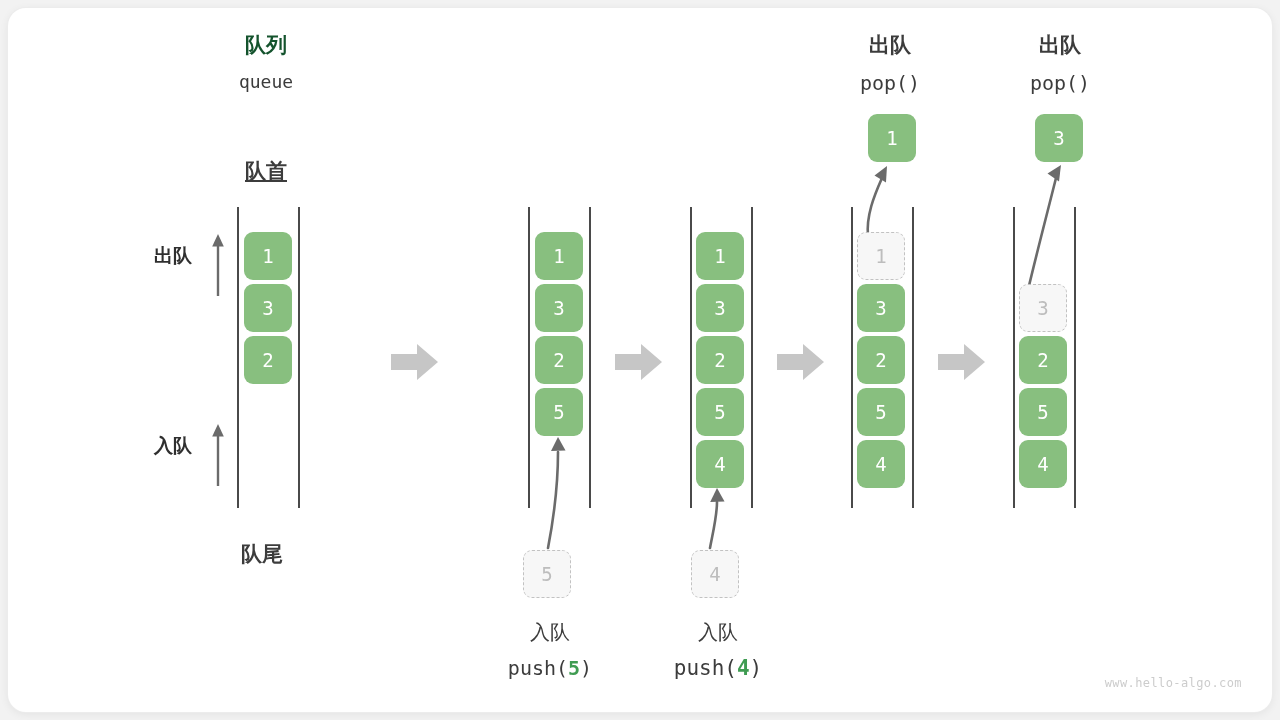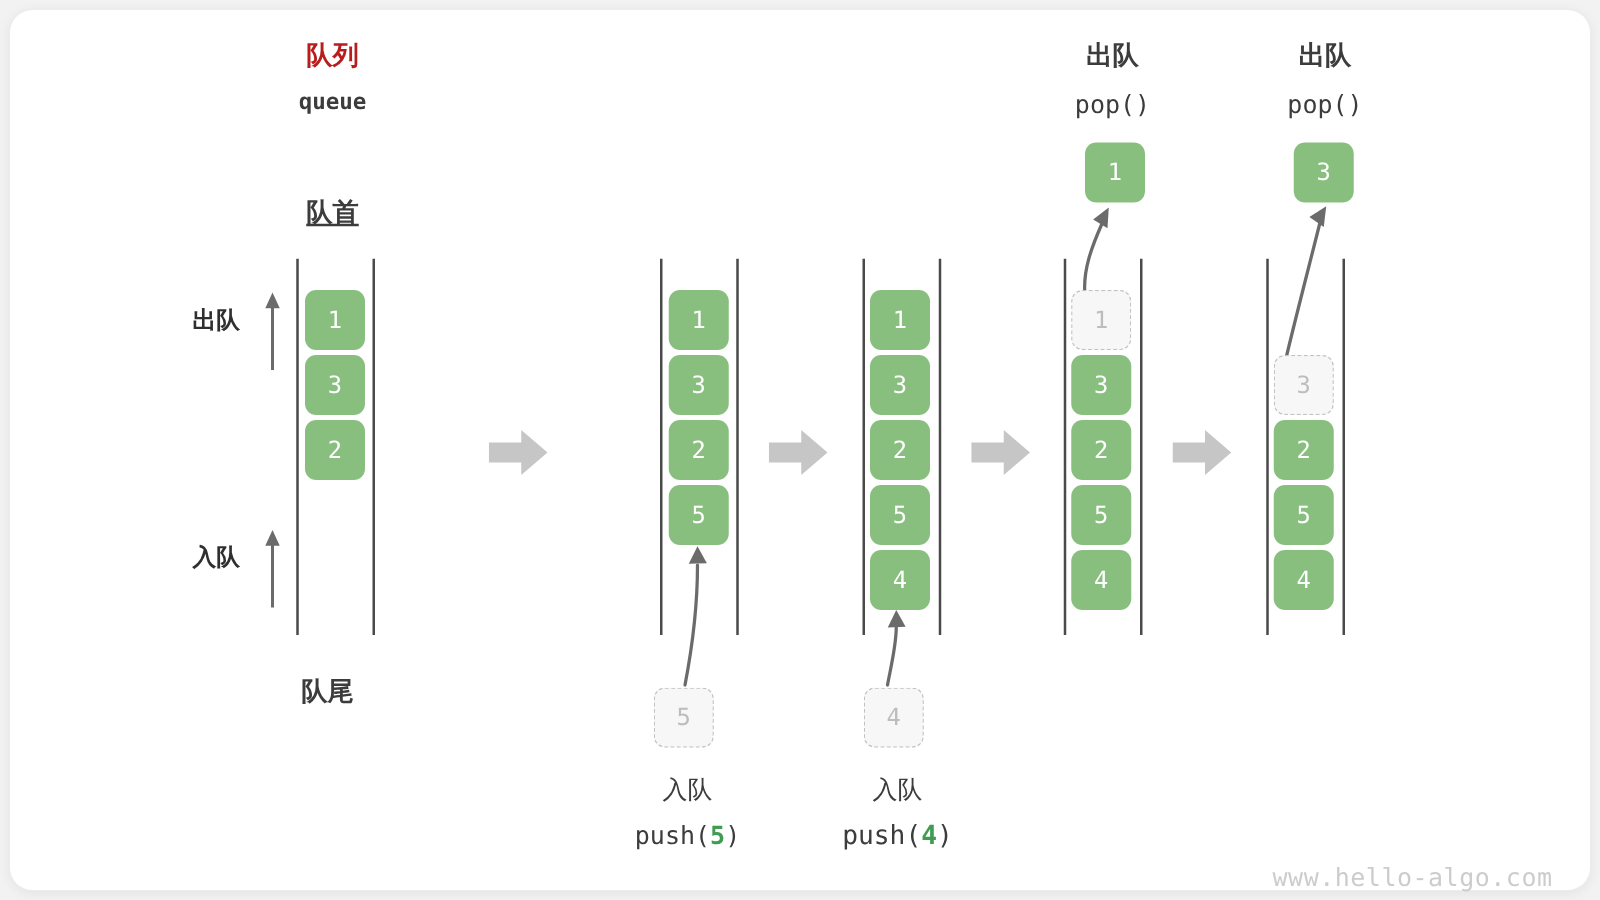--- a/index.html
+++ b/index.html
@@ -38,21 +38,21 @@
 
   
   .title-cn {
     font-size: 21px;
     font-weight: bold;
     color: #3c3c3c;
     text-align: center;
     white-space: nowrap;
     line-height: 1.22;
   }
-  .title-cn.green { color: #b91c1c; }
+  .title-cn.green { color: #14532d; }
   .title-mono {
     font-family: "DejaVu Sans Mono", "Liberation Mono", monospace;
     font-size: 18px;
     color: #3c3c3c;
     text-align: center;
     white-space: nowrap;
     line-height: 1.3;
   }
   .title-mono .hl { color: #3f9c52; font-weight: bold; }
 
@@ -98,37 +98,37 @@
   
   .block-arrow { position: absolute; }
 
   
   .motion { position: absolute; overflow: visible; }
 
   
   .watermark {
     position: absolute;
     right: 38px;
-    bottom: 6px;
+    bottom: 30px;
     font-family: "DejaVu Sans Mono", "Liberation Mono", monospace;
-    font-size: 20px;
+    font-size: 12px;
     color: #cccccc;
     letter-spacing: 0.4px;
     white-space: nowrap;
     margin-left: 40px;
   }
 </style>
 </head>
 <body>
 
 <div id="canvas">
   <div class="card"></div>
 
   <div class="abs title-cn green" style="left:206px; top:32px; width:120px;">队列</div>
-  <div class="abs title-mono" style="left:206px; top:70px; width:120px;font-weight:bold;">queue</div>
+  <div class="abs title-mono" style="left:206px; top:70px; width:120px;">queue</div>
 
   <div class="abs title-cn" style="left:206px; top:158px; width:120px;text-decoration:underline;">队首</div>
   <div class="abs title-cn" style="left:202px; top:541px; width:120px;">队尾</div>
 
   <div class="abs side-label" style="left:82px; top:243px; width:110px;">出队</div>
   <svg class="varrow" style="left:206px; top:232px;" width="24" height="66" viewBox="0 0 24 66">
     <line x1="12" y1="64" x2="12" y2="12" stroke="#6b6b6b" stroke-width="2.4"></line>
     <polygon points="12,2 6.2,14.5 17.8,14.5" fill="#6b6b6b"></polygon>
   </svg>
 

